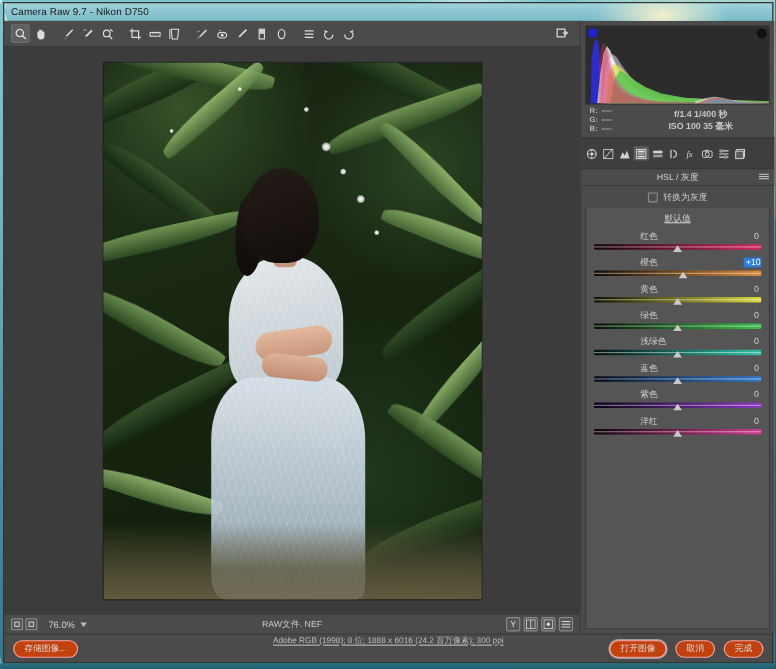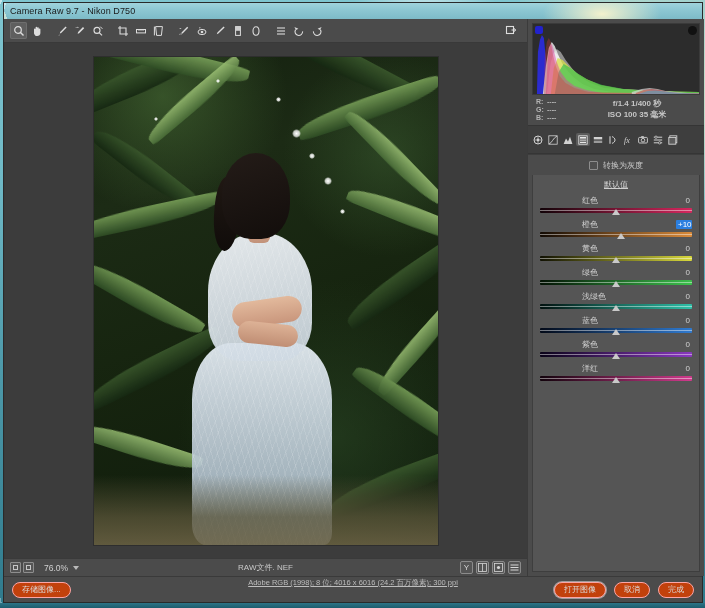--- a/index.html
+++ b/index.html
@@ -655,20 +655,24 @@
               </svg>
           </div>
           <div class="ptab">
             <svg width="10" height="10" viewBox="0 0 10 10">
                 <rect x="1.8" y="0.8" width="7" height="7" fill="none" stroke="#d2d2d2" stroke-width=".9"></rect>
                 <rect x="0.8" y="2.4" width="7" height="6.8" fill="#5c5c5c" stroke="#d2d2d2" stroke-width=".9"></rect>
               </svg>
           </div>
         </div>
 
+        <div class="panel-title">
+          <span>HSL / 灰度</span>
+          <span class="menu-ico"></span>
+        </div>
         <div class="panel-sep"></div>
 
         <div class="convert-row">
           <span class="cb"></span>
           <span>转换为灰度</span>
         </div>
 
 
         <div class="slider-pane">
           <div class="default-link">默认值</div>
@@ -753,21 +757,21 @@
                   <div class="knob" style="left:50%;"></div>
                 </div>
               </div>
             </div>
         </div>
       </div>
     </div>
 
     <div class="footer">
       <div class="pill">存储图像...</div>
-      <div class="workflow-link">Adobe RGB (1998); 8 位; 4016 x 6016 (24.2 百万像素); 300 ppi</div>
+      <div class="workflow-link">Adobe RGB (1998); 8 位; 1888 x 6016 (24.2 百万像素); 300 ppi</div>
       <div class="footer-right">
         <div class="pill primary">打开图像</div>
         <div class="pill">取消</div>
         <div class="pill">完成</div>
       </div>
     </div>
   </div>
 
   <div class="taskbar-strip"></div>
 </div>

